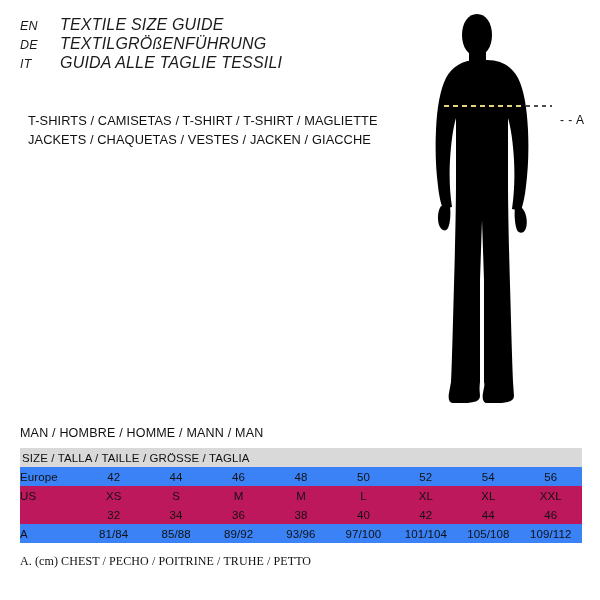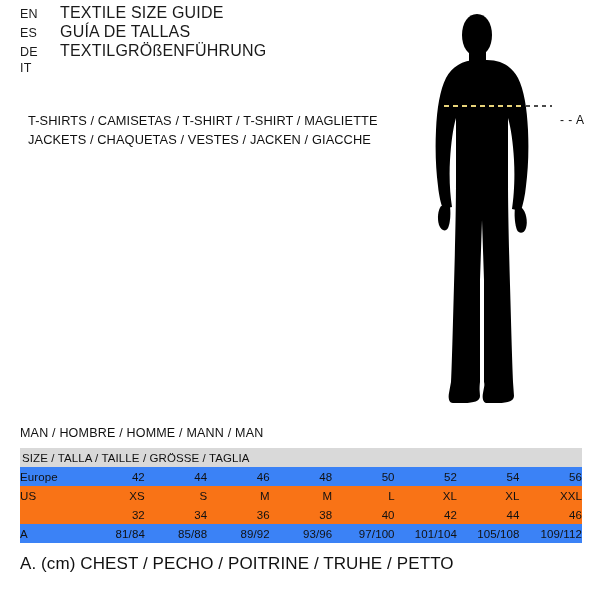--- a/index.html
+++ b/index.html
@@ -14,22 +14,23 @@
     background: #ffffff;
     font-family: "Liberation Sans", sans-serif;
     color: #1a1a1a;
     overflow: hidden;
   }
 
   
   .legend {
     position: absolute;
     left: 20px;
-    top: 4px;
+    top: 16px;
     width: 360px;
+    font-style: italic;
   }
   .legend-row {
     display: flex;
     align-items: baseline;
     height: 19px;
   }
   .legend-code {
     width: 40px;
     font-size: 12.5px;
     letter-spacing: 0.2px;
@@ -107,61 +108,59 @@
     vertical-align: middle;
     letter-spacing: 0.1px;
   }
   tr.head-row td {
     background: #d9d9d9;
     font-size: 11.5px;
     padding-left: 2px;
     margin-top: 40px;
   }
   tr.shade td {
-    background: #f97316;
+    background: #be185d;
   }
   tr.plain td {
     background: #3b82f6;
   }
   td.label-col {
     width: 80px;
     padding-left: 2px;
   }
   td.val {
     width: 67px;
-    text-align: right;
+    text-align: center;
   }
   .footnote {
     margin-top: 11px;
-    font-size: 17px;
+    font-size: 12px;
     color: #111;
     letter-spacing: 0.1px;
     white-space: nowrap;
+    font-family: Liberation Serif, serif;
   }
 </style>
 </head>
 <body>
 
 <div class="page">
 
   <div class="legend">
     <div class="legend-row">
       <span class="legend-code">EN</span>
       <span class="legend-text">TEXTILE SIZE GUIDE</span>
-    </div>
-    <div class="legend-row">
-      <span class="legend-code">ES</span>
-      <span class="legend-text">GUÍA DE TALLAS</span>
     </div>
     <div class="legend-row">
       <span class="legend-code">DE</span>
       <span class="legend-text">TEXTILGRÖßENFÜHRUNG</span>
     </div>
     <div class="legend-row">
       <span class="legend-code">IT</span>
+      <span class="legend-text">GUIDA ALLE TAGLIE TESSILI</span>
     </div>
   </div>
 
   <div class="garment-lines">
     <div class="garment-line">T-SHIRTS / CAMISETAS / T-SHIRT / T-SHIRT / MAGLIETTE</div>
     <div class="garment-line">JACKETS / CHAQUETAS / VESTES / JACKEN / GIACCHE</div>
   </div>
 
   <div class="figure-wrap">
     <svg class="figure-svg" width="200" height="400" viewBox="0 0 200 400">

